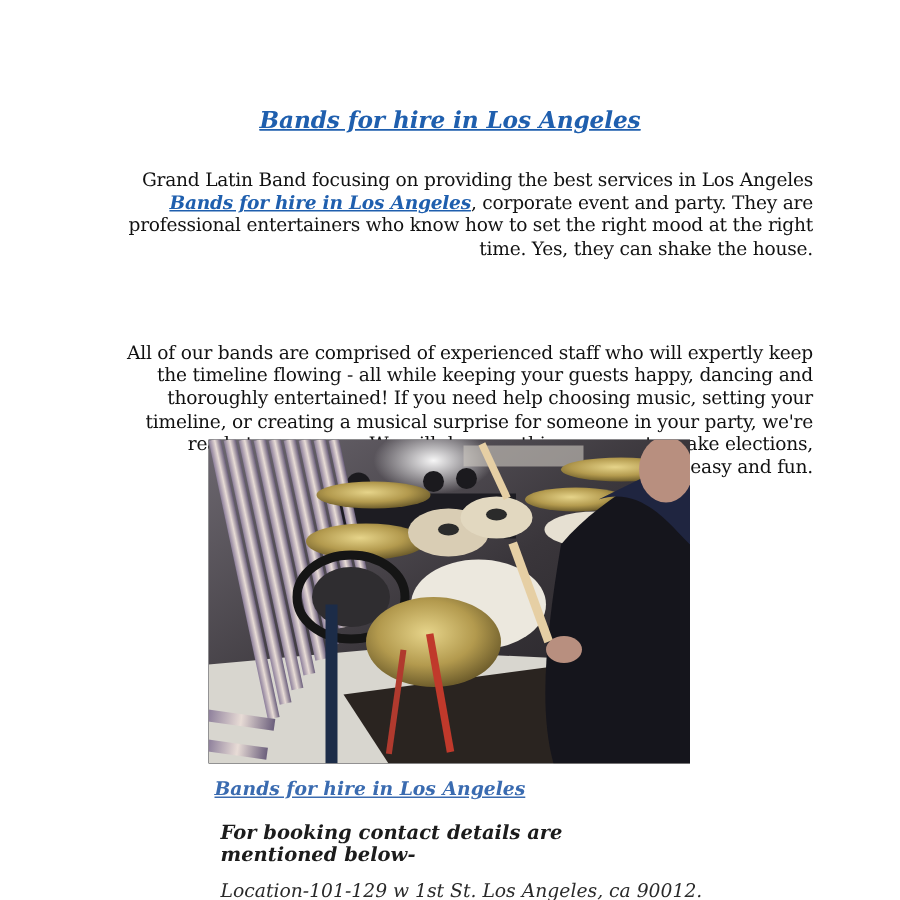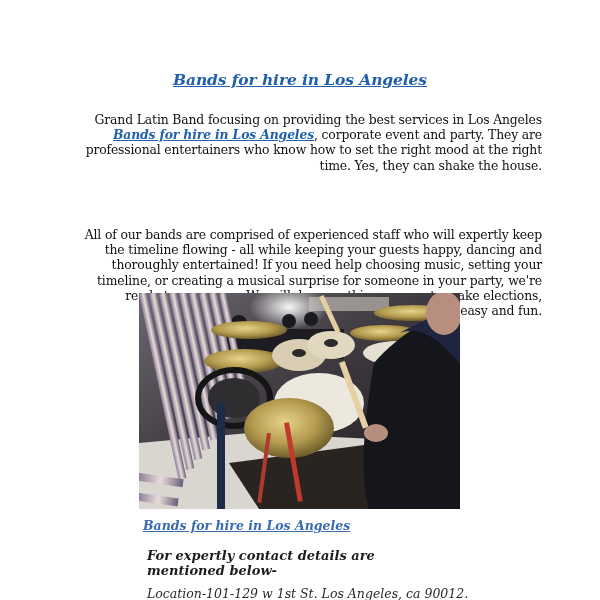--- a/index.html
+++ b/index.html
@@ -132,17 +132,17 @@
       <path d="M260,40 C290,30 310,60 321,70 L321,10 Z" fill="#1f2540"></path>
       <ellipse cx="305" cy="20" rx="18" ry="22" fill="#b88f7f"></ellipse>
       <rect x="200" y="70" width="6" height="70" fill="#e6cfa4" transform="rotate(-20 200 70)"></rect>
       <ellipse cx="237" cy="140" rx="12" ry="9" fill="#b88f7f"></ellipse>
       <rect x="180" y="4" width="5" height="40" fill="#e6cfa4" transform="rotate(-25 180 4)"></rect>
     </svg>
   </div>
 
   <a class="caption-link">Bands for hire in Los Angeles</a>
 
-  <div class="booking">For expertly contact details are mentioned below-</div>
+  <div class="booking">For booking contact details are mentioned below-</div>
 
   <div class="location">Location-101-129 w 1st St. Los Angeles, ca 90012.</div>
 
 </div>
 
 </body></html>

